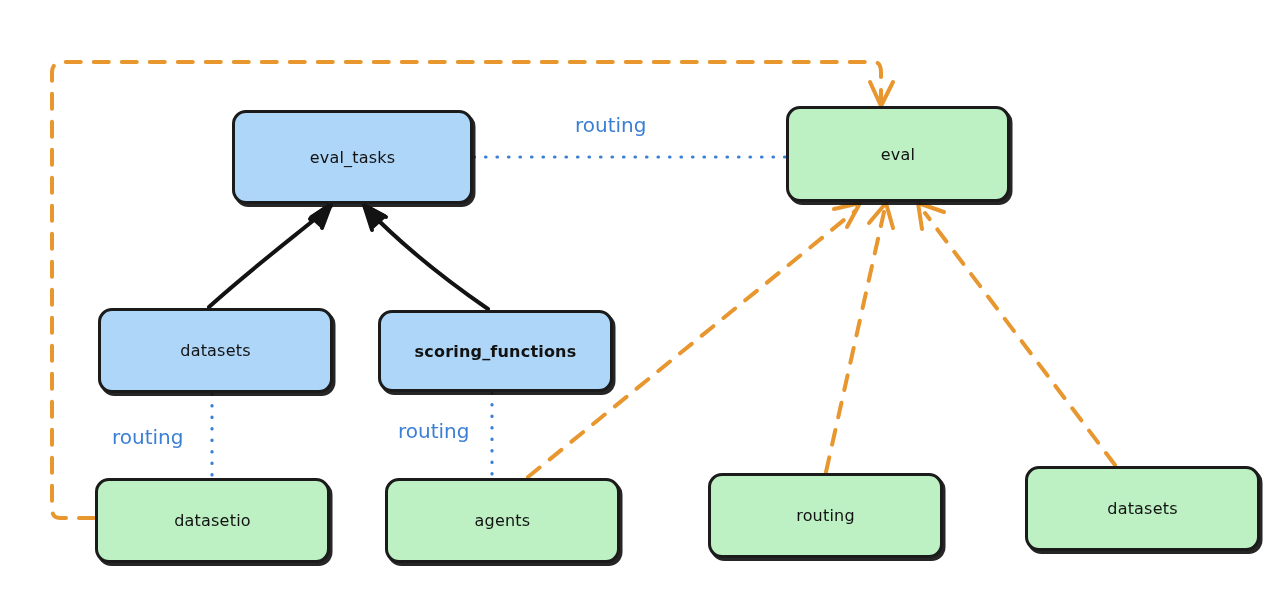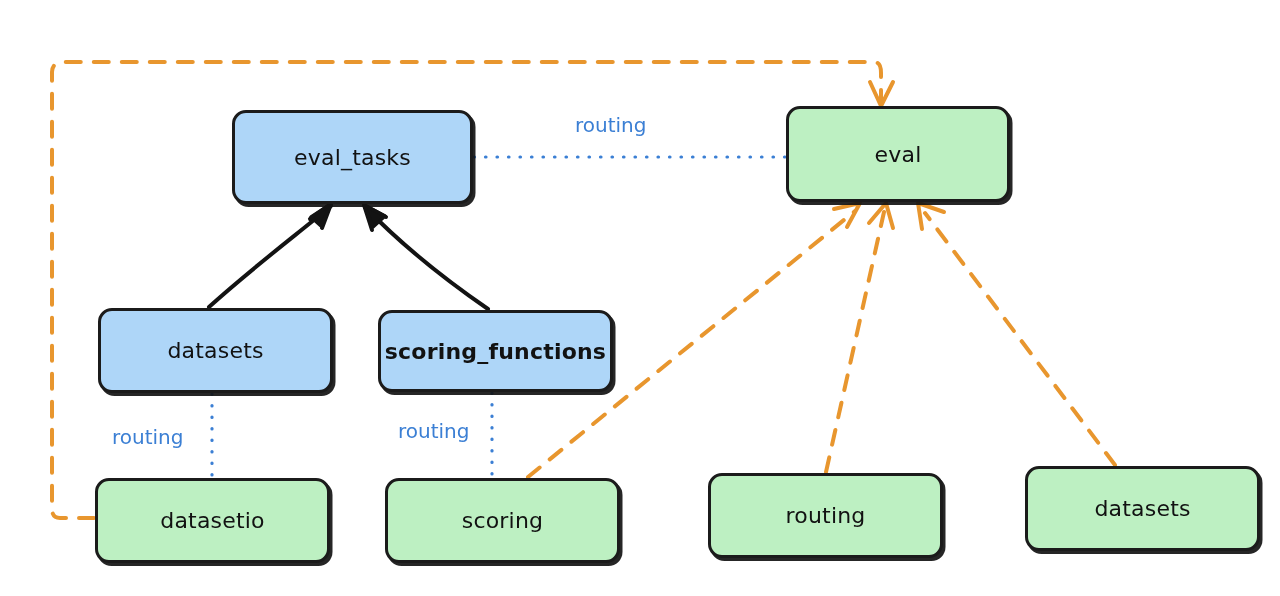--- a/index.html
+++ b/index.html
@@ -31,21 +31,21 @@
     box-sizing: border-box;
     border: 3.5px solid #1b1b1b;
     border-radius: 14px;
     display: flex;
     align-items: center;
     justify-content: center;
     box-shadow: 2.5px 3px 0 0 rgba(20,20,20,0.92);
   }
   .node .node-label {
     font-family: "DejaVu Sans", sans-serif;
-    font-size: 22px;
+    font-size: 16px;
     color: #121212;
     letter-spacing: 0.2px;
     white-space: nowrap;
     user-select: none;
   }
   .node.blue  { background: #aed6f8; }
   .node.green { background: #bdf0c2; }
 
   .edge-label {
     position: absolute;
@@ -122,21 +122,21 @@
 
   <div class="node blue" style="left:378px; top:310px; width:235px; height:82px;font-weight:bold;">
     <span class="node-label">scoring_functions</span>
   </div>
 
   <div class="node green" style="left:95px; top:478px; width:235px; height:85px;text-align:center;">
     <span class="node-label">datasetio</span>
   </div>
 
   <div class="node green" style="left:385px; top:478px; width:235px; height:85px;">
-    <span class="node-label">scoring</span>
+    <span class="node-label">agents</span>
   </div>
 
   <div class="node green" style="left:708px; top:473px; width:235px; height:85px;">
     <span class="node-label">routing</span>
   </div>
 
   <div class="node green" style="left:1025px; top:466px; width:235px; height:85px;">
     <span class="node-label">datasets</span>
   </div>
 

